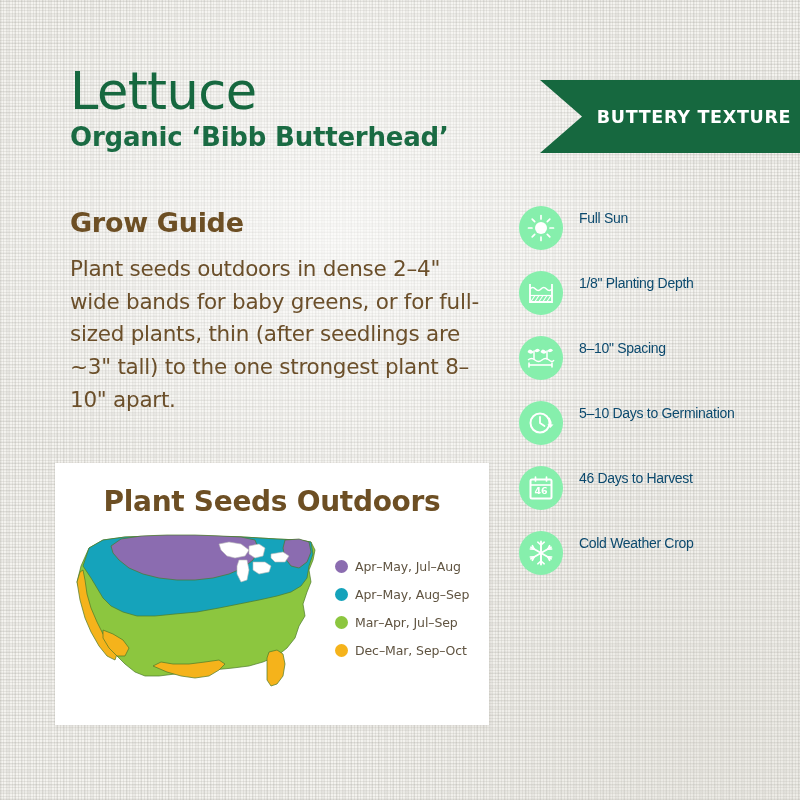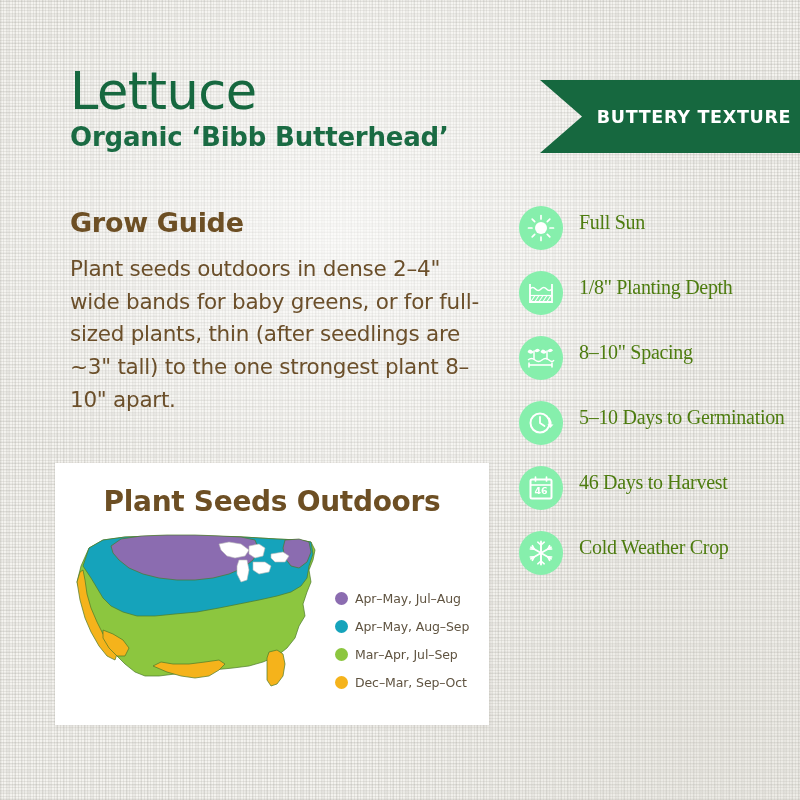--- a/index.html
+++ b/index.html
@@ -150,21 +150,21 @@
     font-size: 28px;
     font-weight: bold;
     color: #6d4f24;
     text-align: center;
     margin: 0;
     padding-top: 22px;
     letter-spacing: -0.3px;
   }
   #map-body {
     display: flex;
-    align-items: flex-end;
+    align-items: center;
     padding: 8px 0 0 0;
   }
   #map-figure {
     width: 268px;
     height: 170px;
     flex: 0 0 auto;
     margin-left: 8px;
   }
   #map-legend {
     flex: 1 1 auto;
@@ -211,23 +211,23 @@
     border-radius: 50%;
     background: #86efac;
     flex: 0 0 auto;
     display: flex;
     align-items: center;
     justify-content: center;
     margin-right: 16px;
   }
   .attribute-icon svg { display: block; }
   .attribute-label {
-    font-family: Liberation Serif, serif;
-    font-size: 20px;
-    color: #4d7c0f;
+    font-family: Liberation Sans, sans-serif;
+    font-size: 14px;
+    color: #0c4a6e;
     line-height: 1.26;
     padding-top: 4px;
     letter-spacing: -0.3px;
   }
 </style>
 </head>
 <body>
 
 <div id="bg-texture"></div>
 <div id="bg-sheen"></div>

